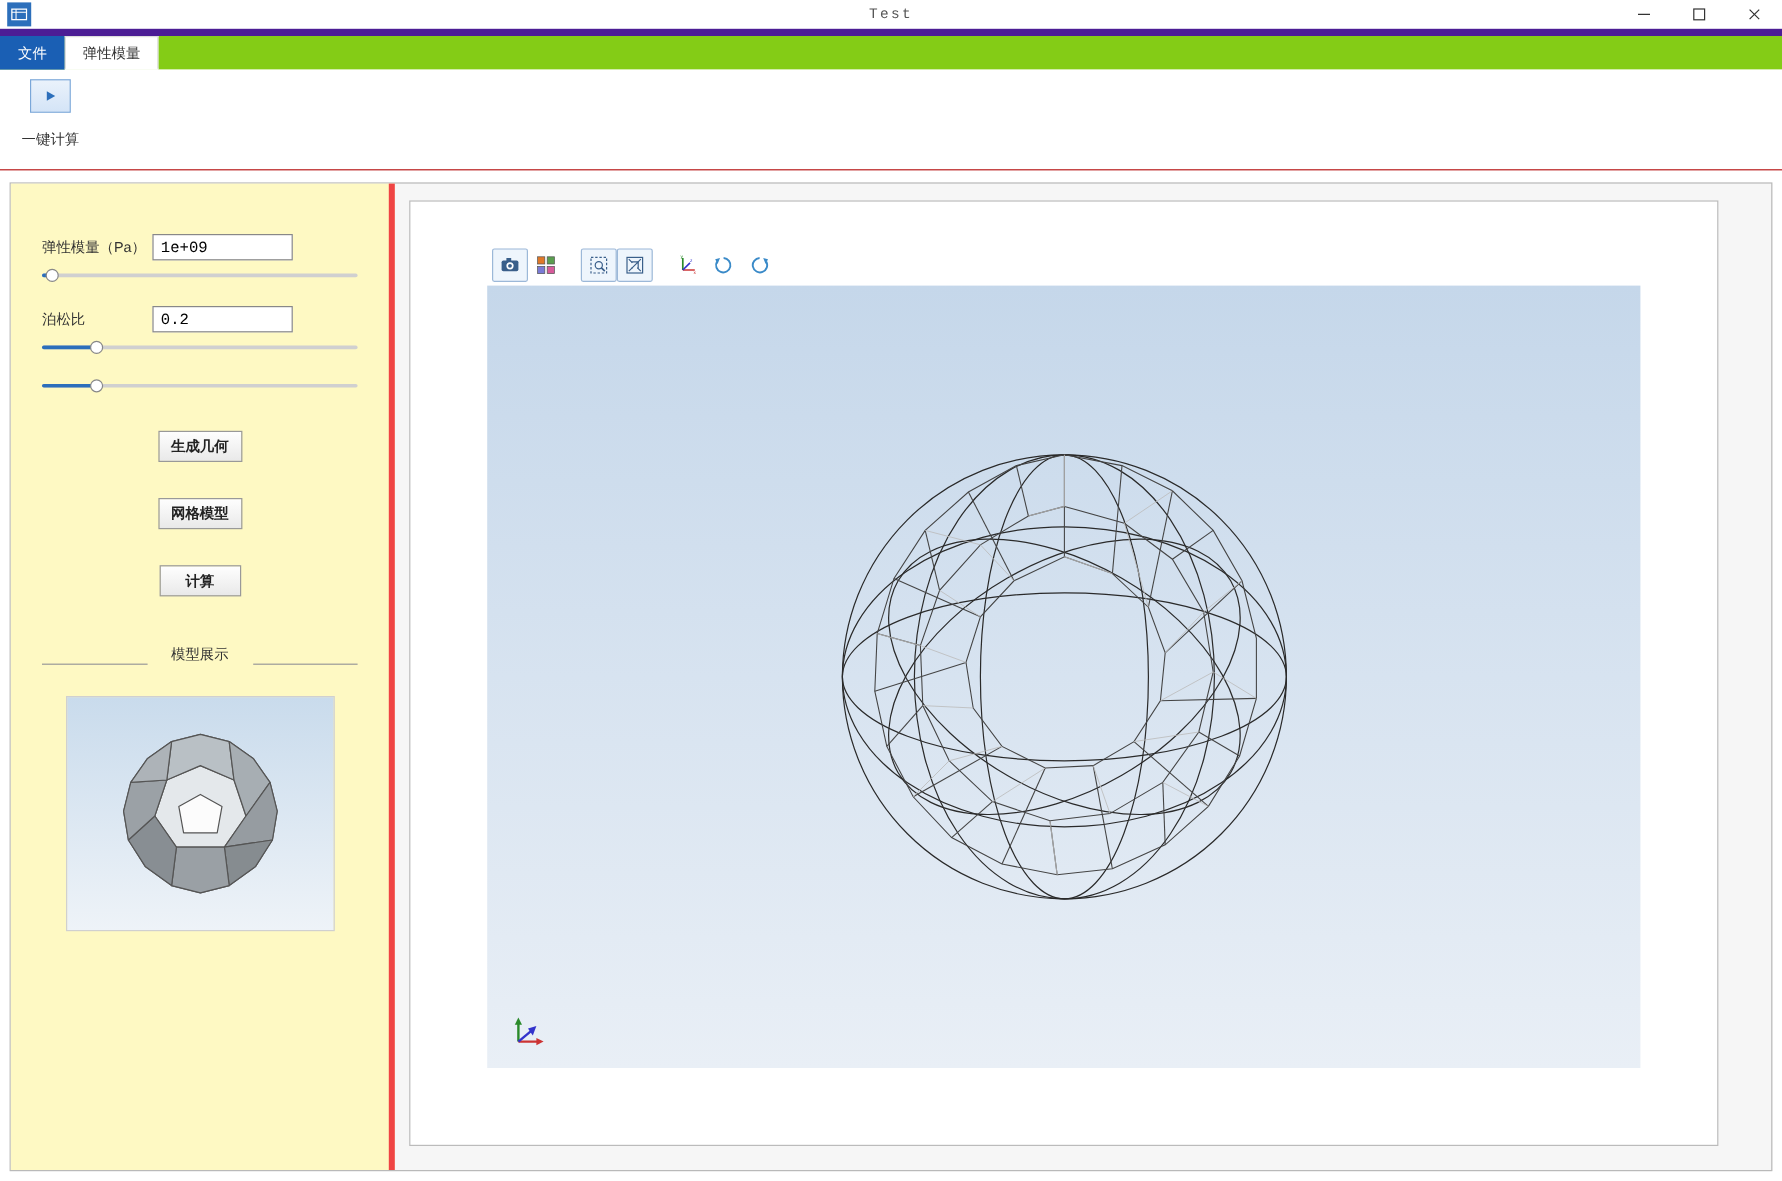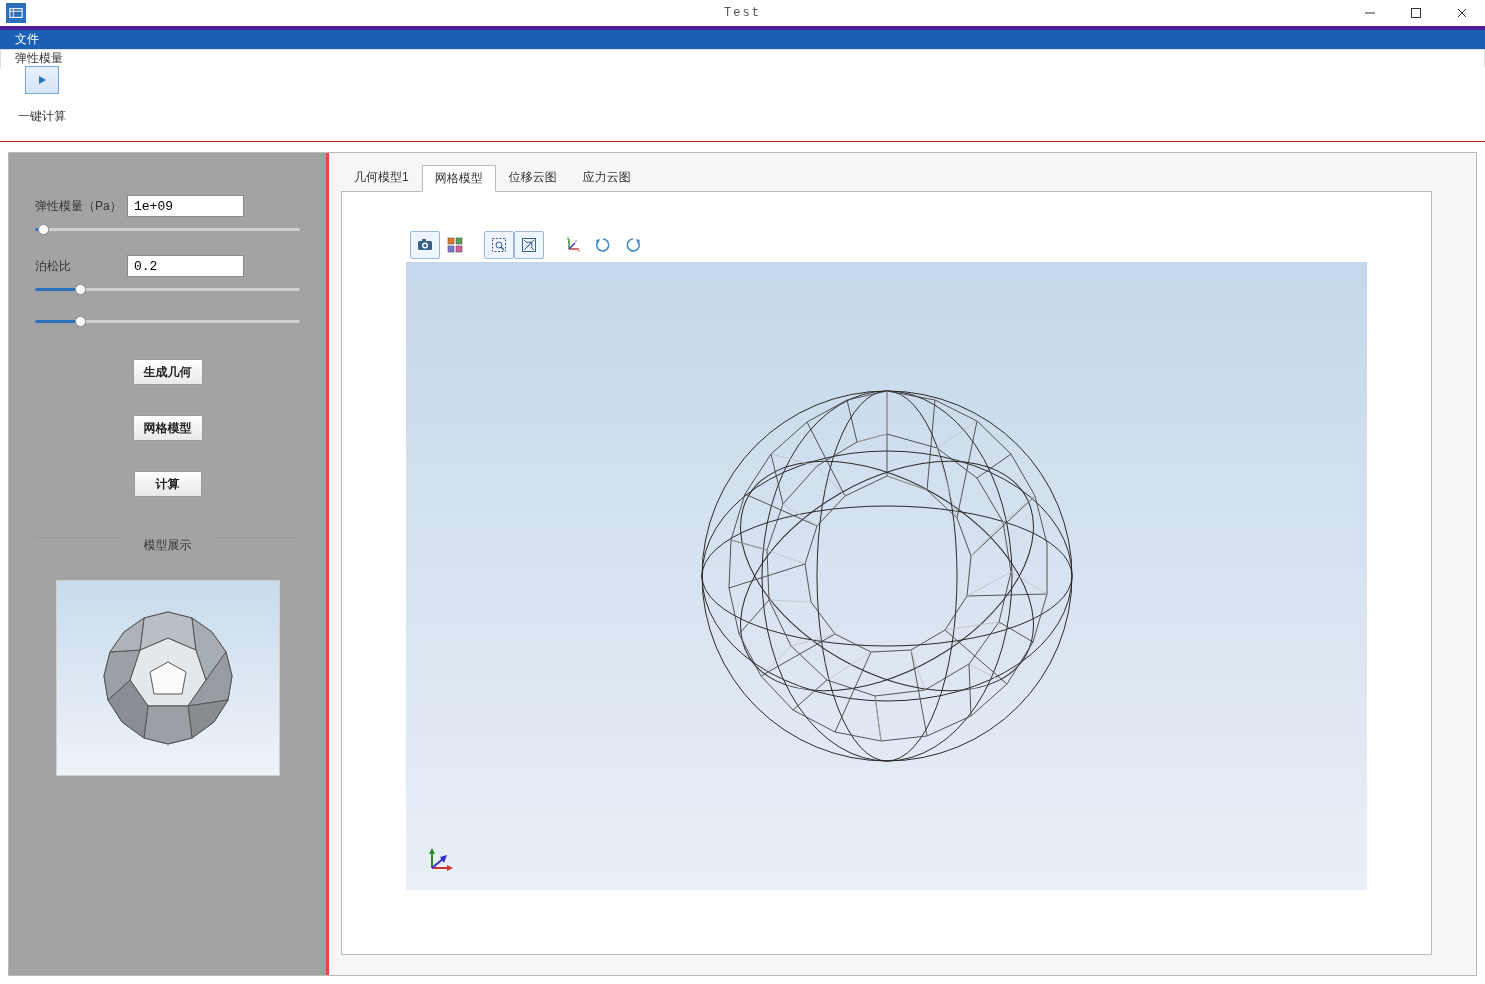--- a/index.html
+++ b/index.html
@@ -1,50 +1,50 @@
 <!DOCTYPE html>
 <html><head>
 <meta charset="utf-8">
 <style>
 * { box-sizing: border-box; margin: 0; padding: 0; }
 body { font-family: "Microsoft YaHei", SimSun, sans-serif; font-size: 12px; background: #fff; width: 1485px; height: 984px; overflow: hidden; }
 
-.titlebar { height: 30px; display: flex; align-items: center; background: #fff; border-bottom: 4px solid #4c1d95; position: relative; }
+.titlebar { height: 30px; display: flex; align-items: center; background: #fff; border-bottom: 6px solid #4c1d95; position: relative; }
 .titlebar .app-icon { width: 20px; height: 20px; margin-left: 6px; background: #2c6fbb; display: flex; align-items: center; justify-content: center; }
 .titlebar .app-icon svg { width: 14px; height: 14px; }
 .titlebar .title { position: absolute; left: 50%; transform: translateX(-50%); color: #555; font-family: "Courier New", monospace; letter-spacing: 2px; }
 .titlebar .win-controls { margin-left: auto; display: flex; }
 .titlebar .win-controls div { width: 46px; height: 30px; display: flex; align-items: center; justify-content: center; color: #555; cursor: pointer; }
 
-.menubar { height: 28px; display: flex; background: #84cc16; flex-direction: column; }
+.menubar { height: 28px; display: flex; background: #84cc16; }
 .menubar .mtab { padding: 0 14px; display: flex; align-items: center; border: 1px solid transparent; cursor: pointer; }
 .menubar .mtab.active { background: #1a5fb4; color: #fff; }
 .menubar .mtab.secondary { background: #fff; border: 1px solid #ddd; border-bottom: 1px solid #fff; color: #333; }
 
 .ribbon { height: 84px; border-bottom: 1px solid #b91c1c; background: #fff; display: flex; align-items: flex-start; padding: 6px 8px; }
 .ribbon-group { display: flex; flex-direction: column; align-items: center; padding: 2px 10px 0; }
 .ribbon-icon { width: 34px; height: 28px; border: 1px solid #7aa7d9; background: linear-gradient(#eaf2fb,#d4e4f7); display: flex; align-items: center; justify-content: center; }
 .ribbon-icon svg { width: 14px; height: 14px; }
 .ribbon-label { margin-top: 14px; font-size: 12px; color: #333; }
 
 .workarea { position: absolute; top: 152px; left: 8px; right: 8px; bottom: 8px; border: 1px solid #b9b9b9; background: #f6f6f6; display: flex; }
 
-.side-panel { width: 320px; border-right: 3px solid #ef4444; background: #a3a3a3; padding: 34px 26px 20px 26px; }
+.side-panel { width: 320px; border-right: 5px solid #ef4444; background: #fef9c3; padding: 34px 26px 20px 26px; }
 .param-row { display: flex; align-items: center; margin-bottom: 6px; margin-top: 8px; }
 .param-label { width: 92px; font-size: 12px; color: #333; }
 .param-input { width: 117px; height: 22px; border: 1px solid #888; background: #fff; padding: 0 6px; font-family: "Courier New", monospace; font-size: 13px; }
 .slider-track { height: 14px; margin-bottom: 18px; position: relative; margin-left: 0; }
 .slider-rail { position: absolute; left: 0; right: 0; top: 5px; height: 3px; background: #d0d0d0; border-radius: 2px; }
 .slider-fill { position: absolute; left: 0; top: 5px; height: 3px; background: #2c6fbb; border-radius: 2px; }
 .slider-thumb { position: absolute; top: 1px; width: 11px; height: 11px; border-radius: 50%; background: #fff; border: 1px solid #888; }
 
 .action-buttons { margin-top: 30px; display: flex; flex-direction: column; align-items: center; gap: 30px; }
 .btn { min-width: 68px; height: 26px; background: linear-gradient(#fefefe,#e9e9e9); border: 1px solid #999; font-size: 12px; color: #222; cursor: pointer; padding: 0 10px; font-weight: bold; }
 
-.fieldset-title { margin-top: 40px; display: flex; align-items: flex-start; gap: 20px; }
+.fieldset-title { margin-top: 40px; display: flex; align-items: flex-end; gap: 20px; }
 .fieldset-title .line { flex: 1; height: 1px; background: #999; }
 .fieldset-title .txt { font-size: 12px; color: #333; }
 
 .preview { margin-top: 26px; width: 224px; height: 196px; background: linear-gradient(#c9dbec,#eef3f8); border: 1px solid #d0d0d0; margin-left: auto; margin-right: auto; position: relative; display:flex; align-items:center; justify-content:center;}
 .preview svg { width: 160px; height: 160px; }
 
 .main-area { flex: 1; display: flex; flex-direction: column; padding: 14px 44px 20px 12px; }
 .viewtabs { height: 24px; display: flex; align-items: flex-end; }
 .viewtab { padding: 4px 12px; font-size: 12px; color: #333; border: 1px solid transparent; cursor: pointer; }
 .viewtab.active { background: #fff; border: 1px solid #bbb; border-bottom: 1px solid #fff; position: relative; top: 1px; }
@@ -161,26 +161,20 @@
           <polygon points="80,146 56,140 60,108 100,108 104,140" fill="#9aa0a5"></polygon>
           <polygon points="34,124 20,102 42,82 60,108 56,140" fill="#888e93"></polygon>
           <polygon points="16,78 22,54 52,52 42,82 20,102" fill="#9ba1a6"></polygon>
           <polygon points="36,34 56,20 52,52 22,54" fill="#adb3b8"></polygon>
         </g>
       </svg>
     </div>
   </div>
 
   <div class="main-area">
-    <div class="viewtabs">
-      <div class="viewtab">几何模型1</div>
-      <div class="viewtab active">网格模型</div>
-      <div class="viewtab">位移云图</div>
-      <div class="viewtab">应力云图</div>
-    </div>
 
     <div class="canvas-wrap">
       <div class="ctoolbar">
         <div class="ctool grp">
           <svg viewBox="0 0 18 18">
               <rect x="2" y="5" width="14" height="9" rx="1.5" fill="#3a5f8a"></rect>
               <circle cx="9" cy="9.5" r="3" fill="#fff"></circle>
               <circle cx="9" cy="9.5" r="1.6" fill="#3a5f8a"></circle>
               <rect x="6" y="3" width="4" height="2.5" fill="#3a5f8a"></rect>
             </svg>

